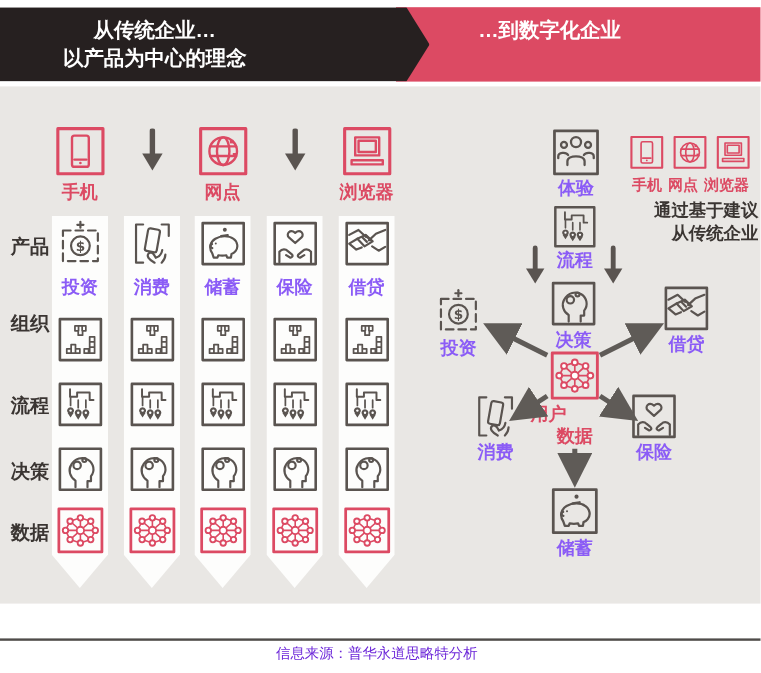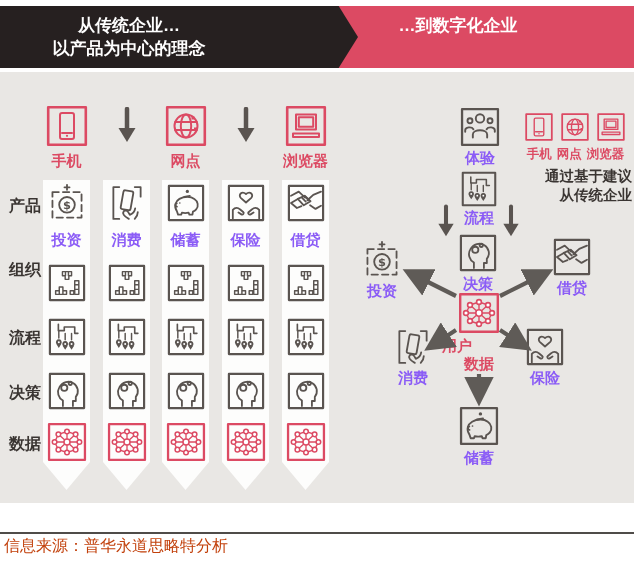--- a/index.html
+++ b/index.html
@@ -20,21 +20,21 @@
     clip-path:polygon(0 0,100% 0,100% 91%,50% 100%,0 91%);}
   .ic{display:block;fill:none;stroke:currentColor;stroke-width:2;stroke-linecap:round;stroke-linejoin:round;}
   .red{color:#dc4a63;}
   .dark{color:#5a5450;}
   .lbl{font-weight:bold;font-size:15px;color:#8b5cf6;text-align:center;line-height:17px;}
   .lbl-red{color:#dc4a63;}
   .rowlbl{font-weight:bold;font-size:16px;color:#3a3532;text-align:center;padding-left:3px;}
   .minirow{display:flex;justify-content:center;gap:5px;font-size:12.5px;font-weight:bold;color:#dc4a63;}
   .soltxt{font-weight:bold;font-size:14.5px;line-height:19px;color:#3a3532;text-align:right;}
   .footer-rule{left:0;top:532px;width:634px;height:2px;background:#4f4c49;}
-  .source{left:4px;top:536px;width:620px;font-size:16px;color:#c2410c;font-weight:500;text-align:left;}
+  .source{left:4px;top:536px;width:620px;font-size:12px;color:#6d28d9;font-weight:500;text-align:center;}
   svg.overlay{left:0;top:0;width:634px;height:561px;z-index:4;pointer-events:none;}
 </style>
 </head>
 <body>
 
 <div class="stage">
 
   <svg width="0" height="0" style="position:absolute" aria-hidden="true">
     <defs>
       <symbol id="sym-phone" viewBox="0 0 44 44">

